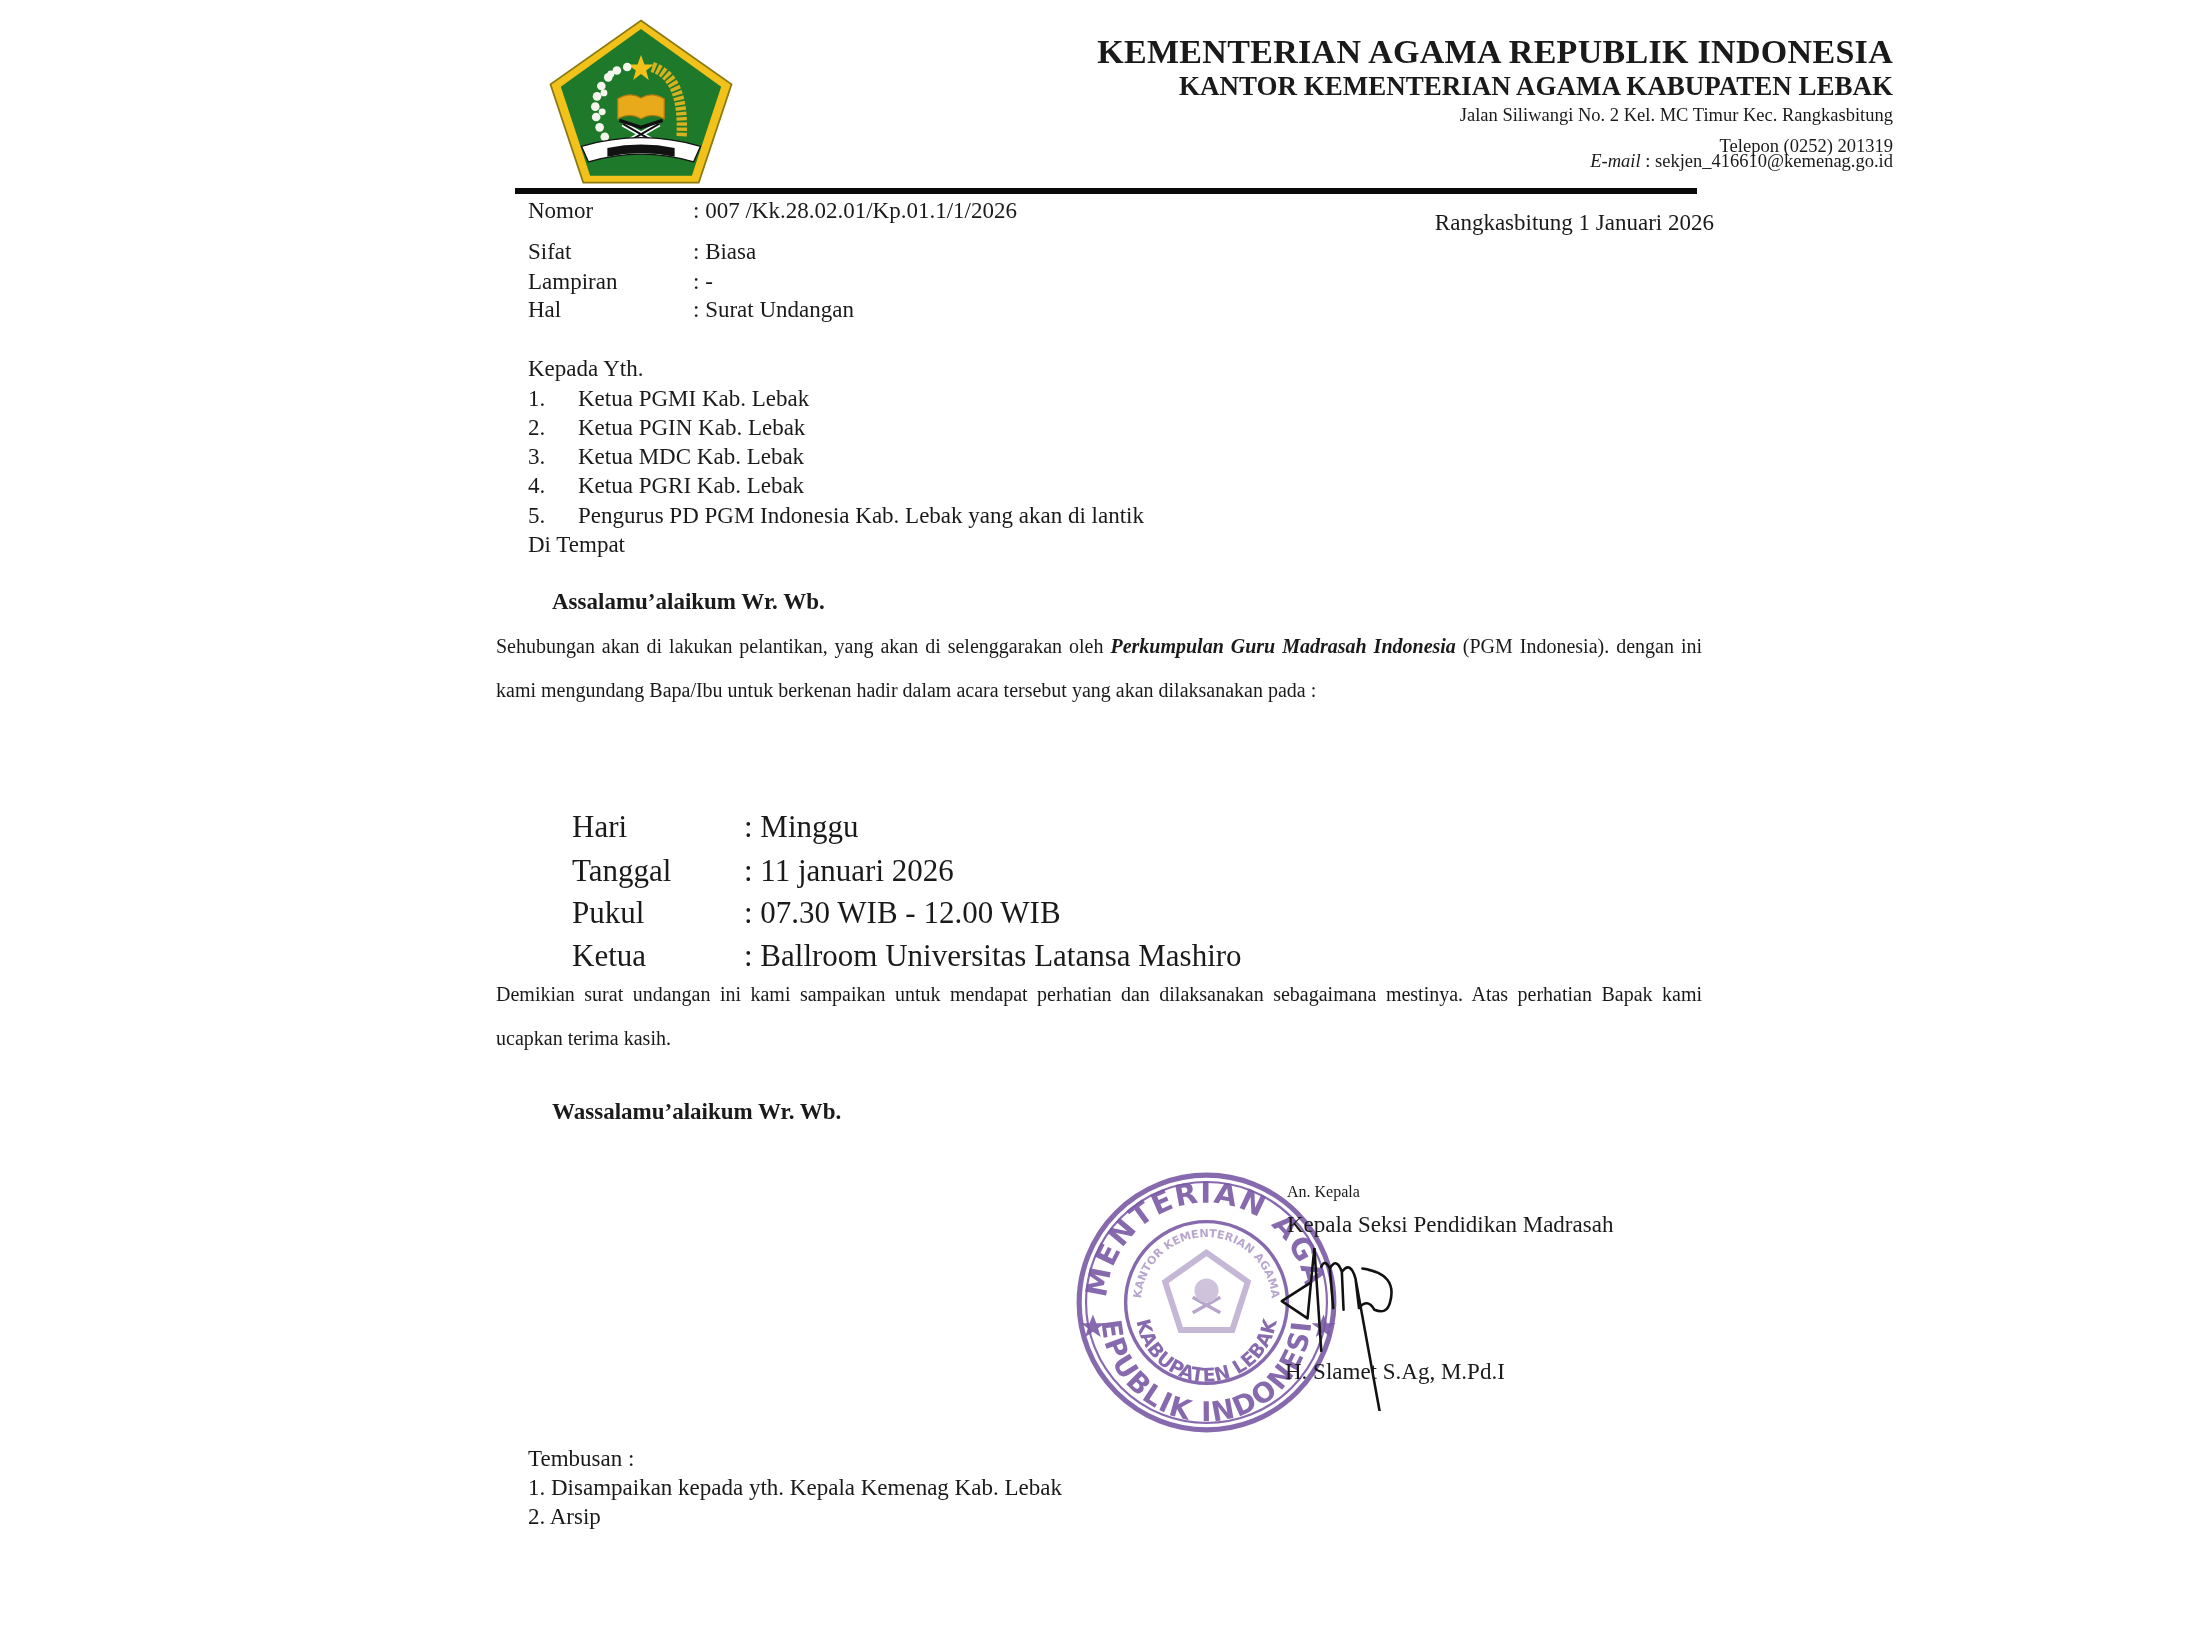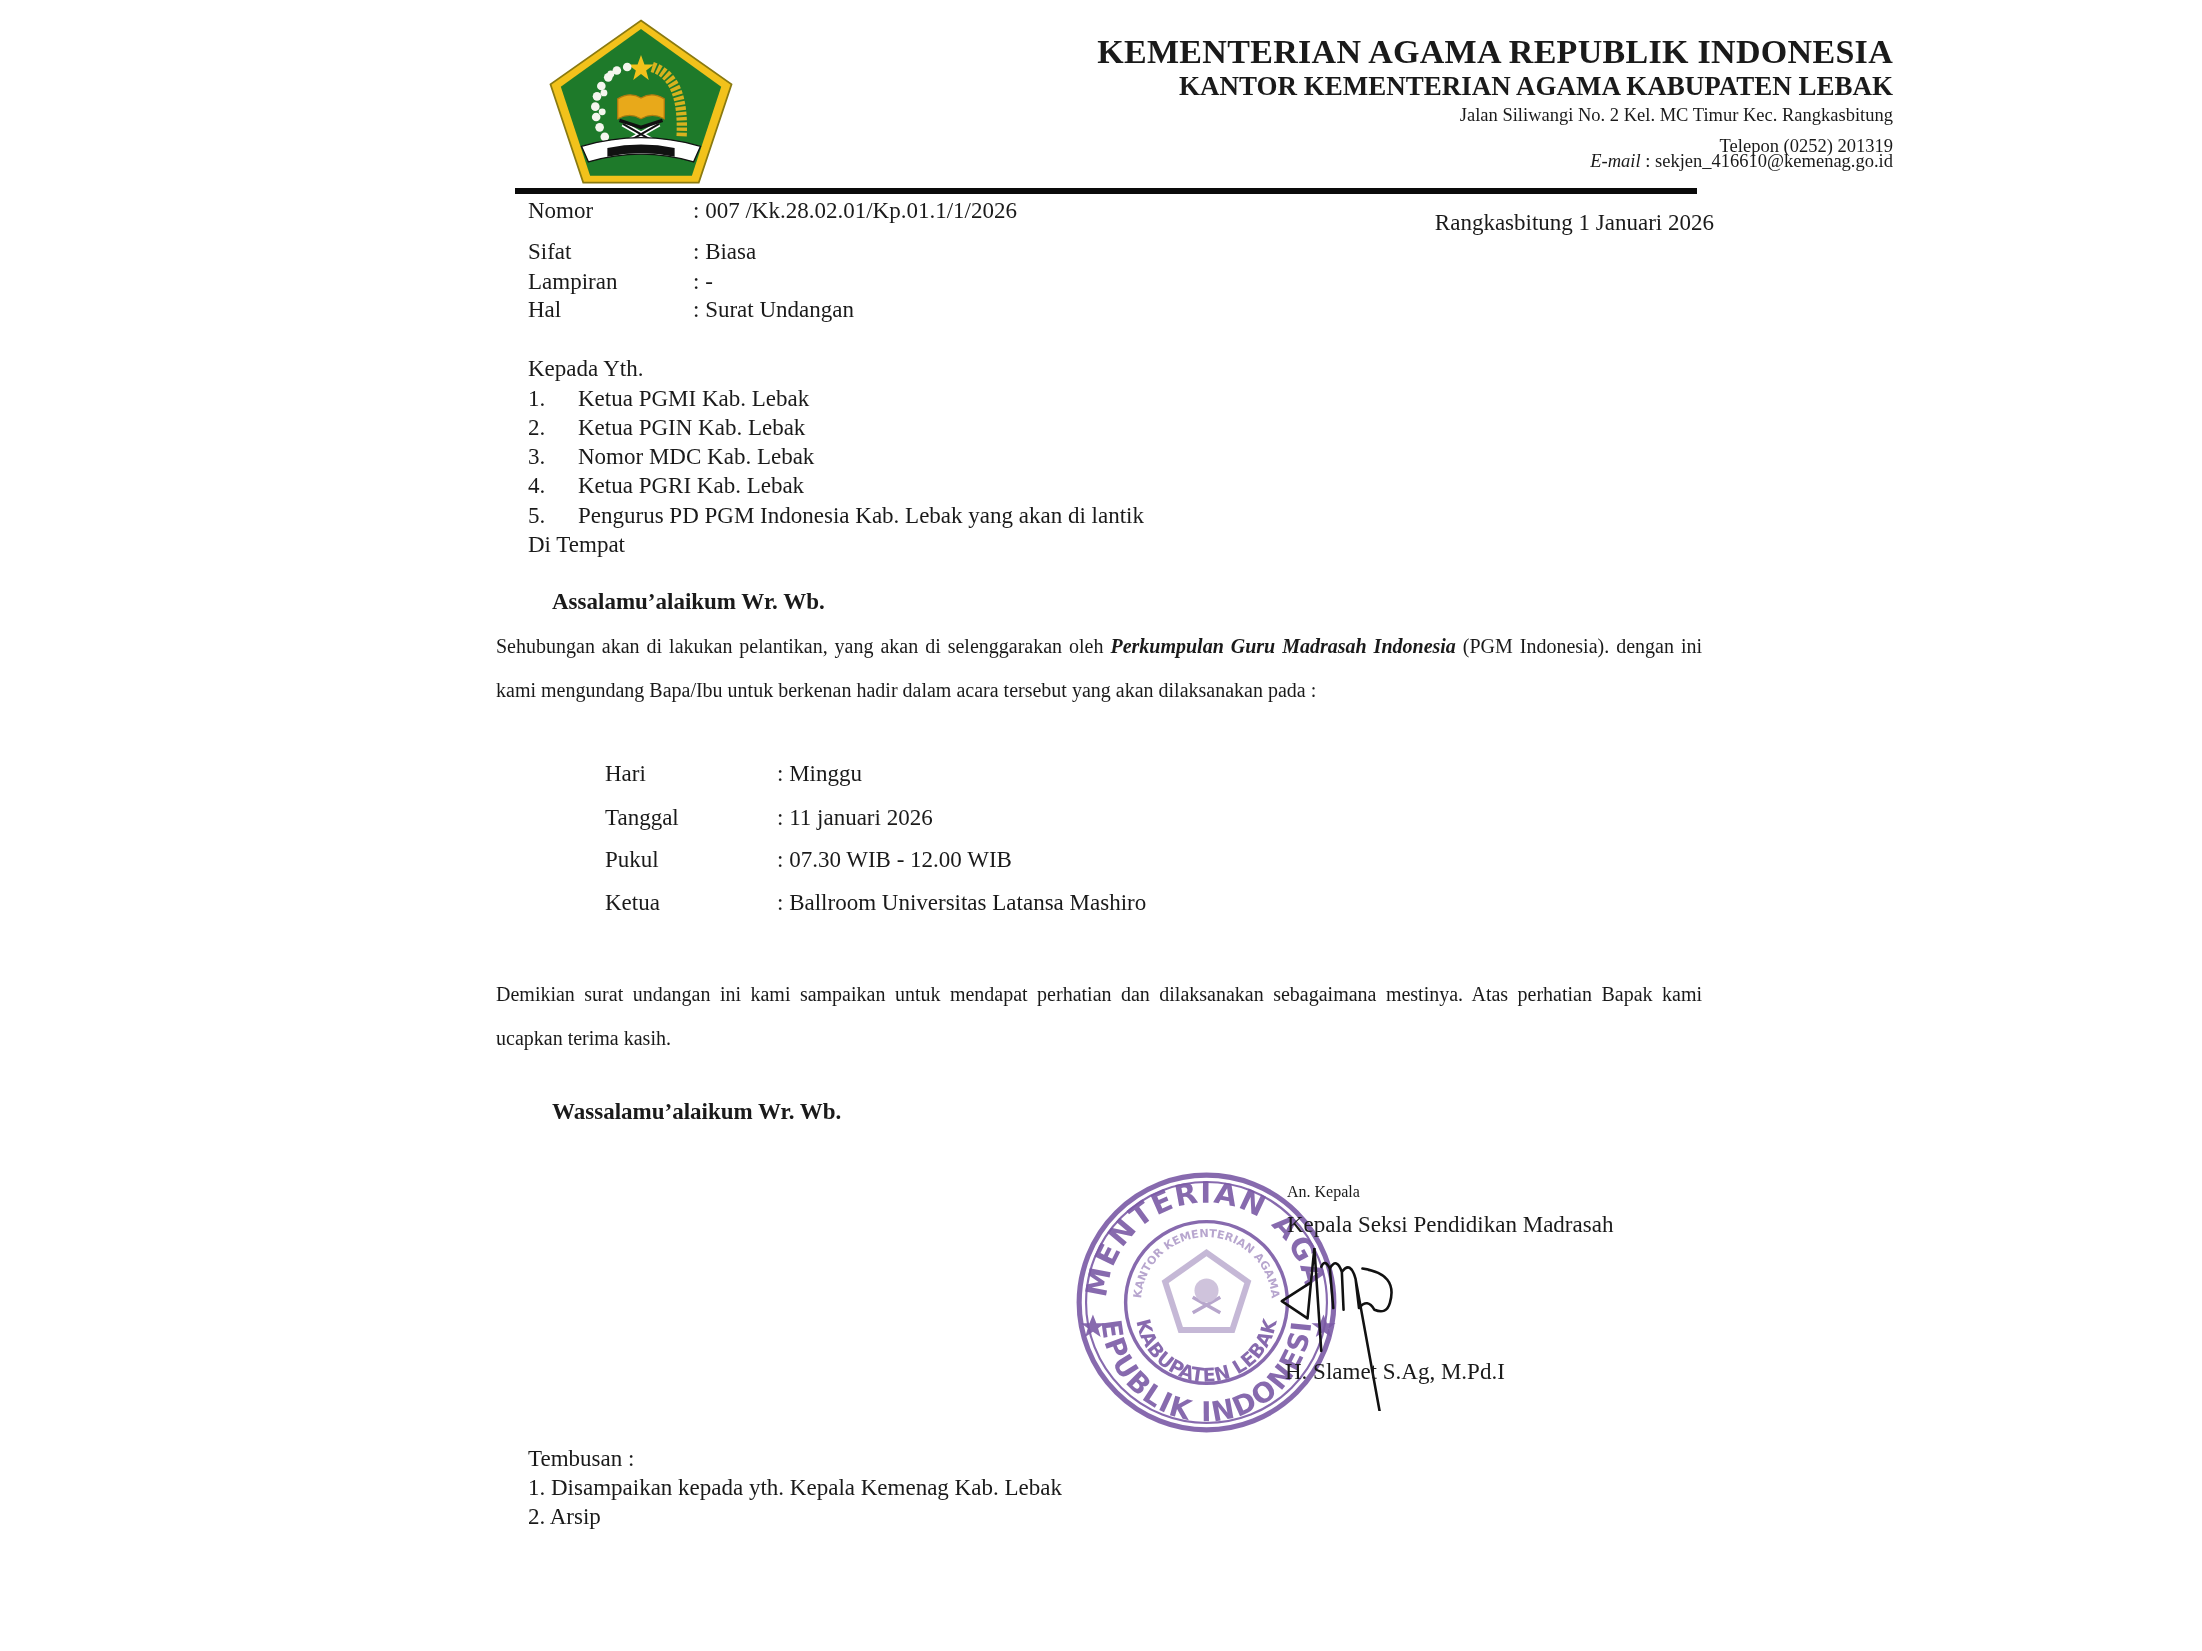--- a/index.html
+++ b/index.html
@@ -20,21 +20,21 @@
   #divider { left:515px; top:188px; width:1182px; height:6px; background:#0a0a0a; }
 
   
   .body { font-size:23px; line-height:29px; }
   .meta-row { left:528px; }
   .meta-label { display:inline-block; width:165px; }
   .recip { left:528px; }
   .recip .num { display:inline-block; width:50px; }
   .para { left:496px; width:1206px; font-size:20px; line-height:44px; text-align:justify; }
   .bold { font-weight:bold;margin-left:24px; }
-  .event-row { left:605px; font-size:23px; }
+  .event-row { left:572px; font-size:31px;margin-top:48px; }
   .event-label { display:inline-block; width:172px; }
 
   
   #sig1 { left:1287px; top:1183px; font-size:16px;text-align:right; }
   #sig2 { left:1287px; top:1212px; font-size:23px; }
   #sig3 { left:1285px; top:1359px; font-size:23px; }
   #stamp { left:1074px; top:1170px; width:265px; height:265px; }
   #signature { left:1273px; top:1248px; width:172px; height:163px; }
 </style>
 </head>
@@ -84,21 +84,21 @@
 
 <div class="abs body t meta-row" style="top:196px"><span class="meta-label">Nomor</span><span>: 007 /Kk.28.02.01/Kp.01.1/1/2026</span></div>
 <div class="abs body t meta-row" style="top:237px"><span class="meta-label">Sifat</span><span>: Biasa</span></div>
 <div class="abs body t meta-row" style="top:267px"><span class="meta-label">Lampiran</span><span>: -</span></div>
 <div class="abs body t meta-row" style="top:295px"><span class="meta-label">Hal</span><span>: Surat Undangan</span></div>
 <div class="abs body t" style="top:208px; right:489px;">Rangkasbitung 1 Januari 2026</div>
 
 <div class="abs body t recip" style="top:354px">Kepada Yth.</div>
 <div class="abs body t recip" style="top:384px"><span class="num">1.</span><span>Ketua PGMI Kab. Lebak</span></div>
 <div class="abs body t recip" style="top:413px"><span class="num">2.</span><span>Ketua PGIN Kab. Lebak</span></div>
-<div class="abs body t recip" style="top:442px"><span class="num">3.</span><span>Nomor MDC Kab. Lebak</span></div>
+<div class="abs body t recip" style="top:442px"><span class="num">3.</span><span>Ketua MDC Kab. Lebak</span></div>
 <div class="abs body t recip" style="top:471px"><span class="num">4.</span><span>Ketua PGRI Kab. Lebak</span></div>
 <div class="abs body t recip" style="top:501px"><span class="num">5.</span><span>Pengurus PD PGM Indonesia Kab. Lebak yang akan di lantik</span></div>
 <div class="abs body t recip" style="top:530px">Di Tempat</div>
 
 <div class="abs body t bold" style="left:528px; top:587px;">Assalamu’alaikum Wr. Wb.</div>
 
 <div class="abs para" style="top:624px;"><span>Sehubungan akan di lakukan pelantikan, yang akan di selenggarakan oleh </span><b><i>Perkumpulan Guru Madrasah Indonesia</i></b><span> (PGM Indonesia). dengan ini kami mengundang Bapa/Ibu untuk berkenan hadir dalam acara tersebut yang akan dilaksanakan pada :</span></div>
 
 <div class="abs t event-row" style="top:761px"><span class="event-label">Hari</span><span>: Minggu</span></div>
 <div class="abs t event-row" style="top:805px"><span class="event-label">Tanggal</span><span>: 11 januari 2026</span></div>

